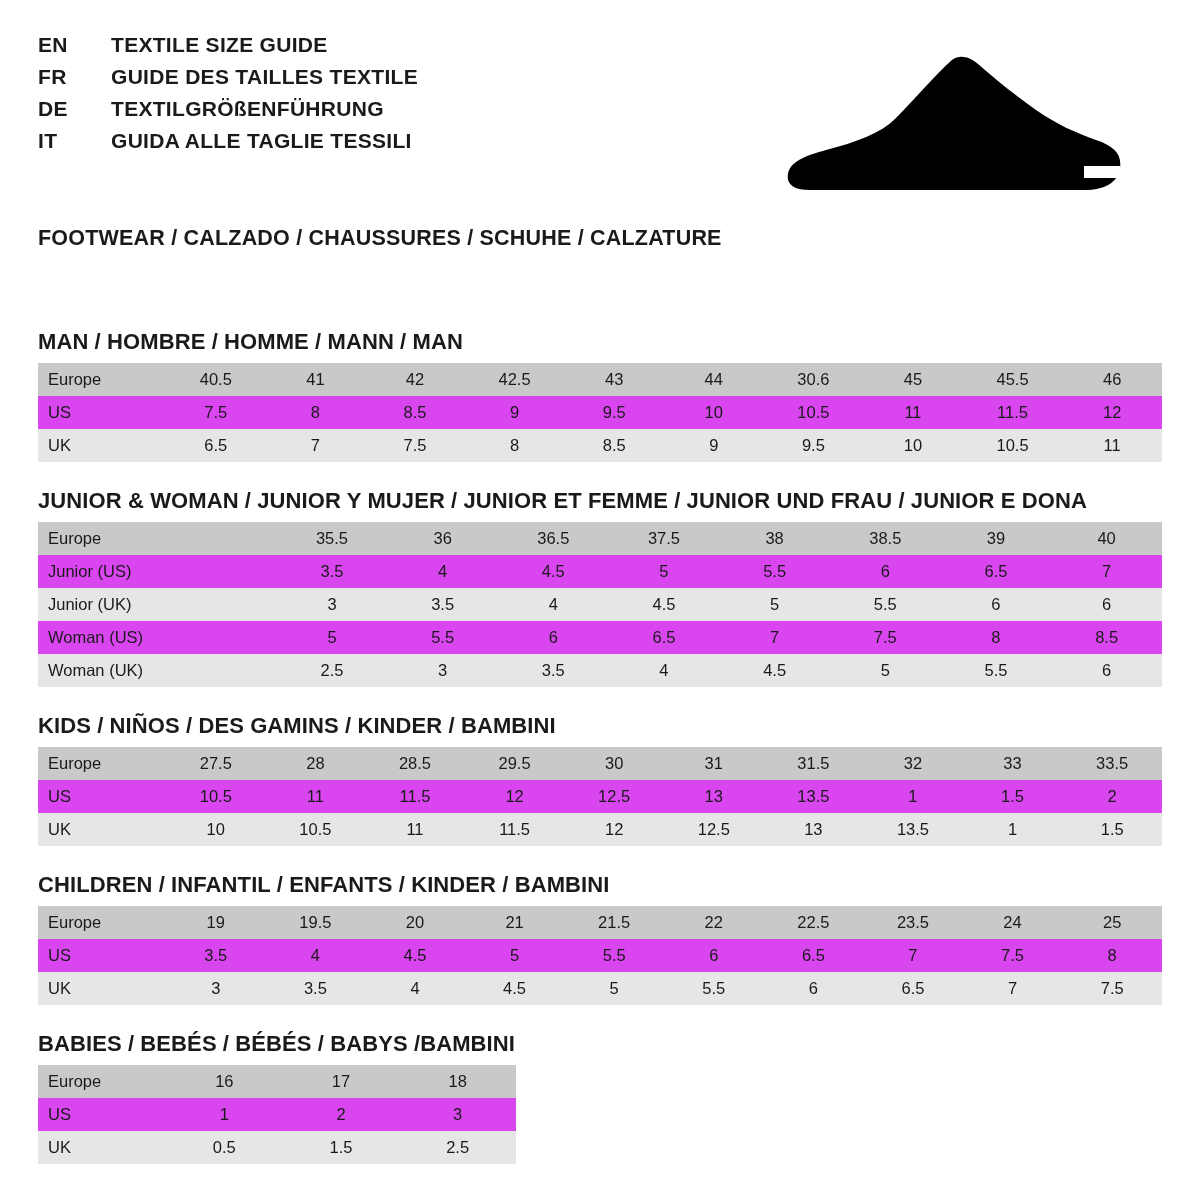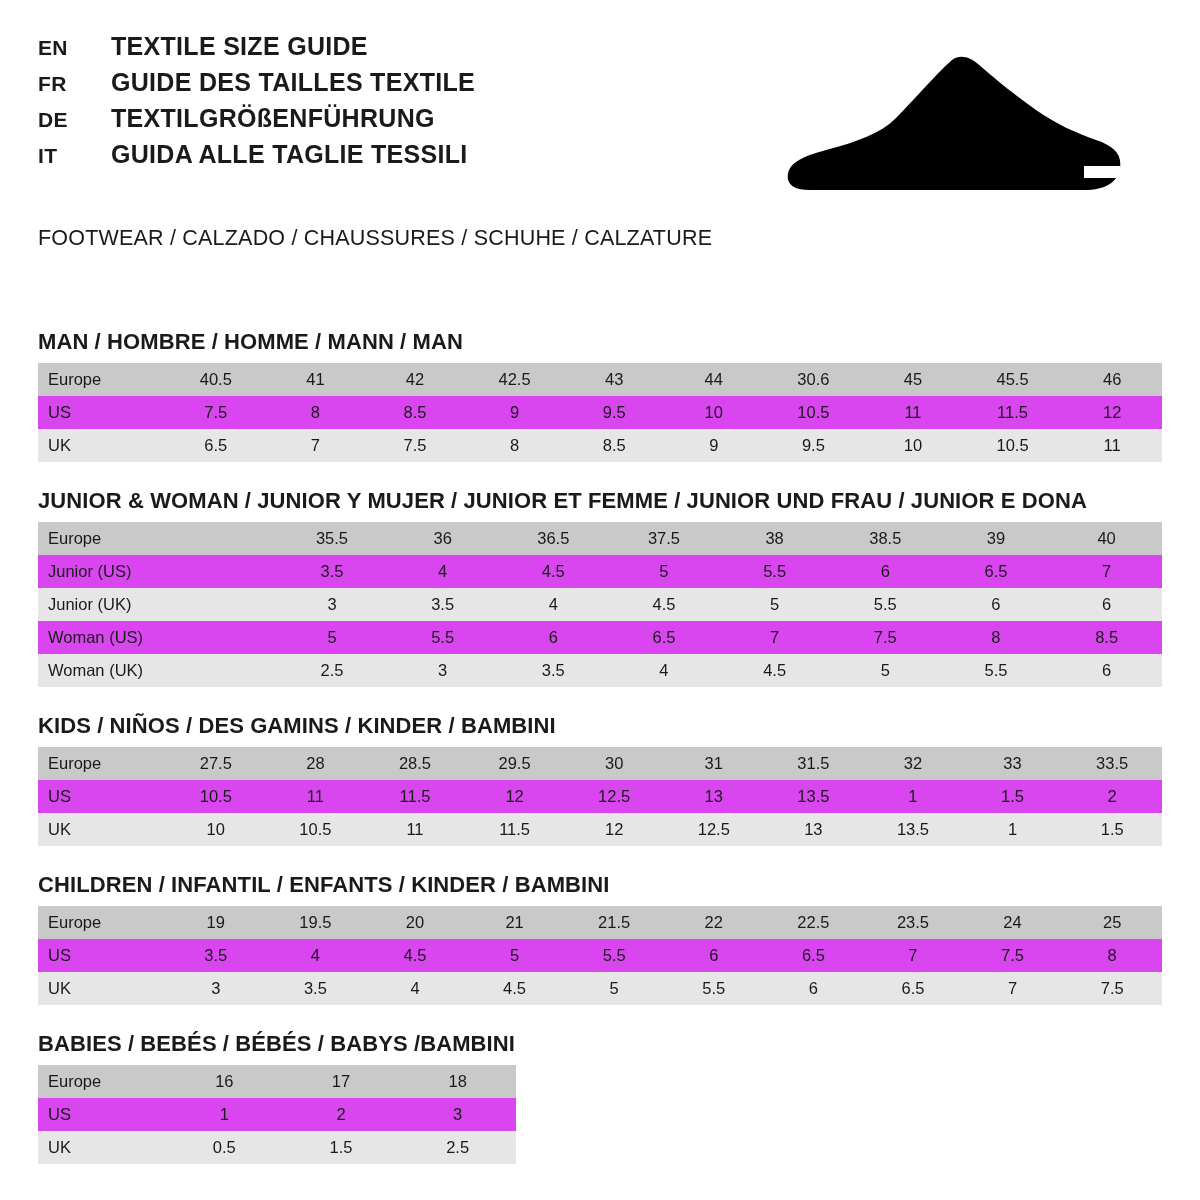--- a/index.html
+++ b/index.html
@@ -39,35 +39,35 @@
     margin-bottom: 11px;
   }
   .lang-code {
     width: 73px;
     flex: 0 0 73px;
     font-size: 21px;
     font-weight: bold;
     letter-spacing: 0.3px;
   }
   .lang-title {
-    font-size: 25px;
+    font-size: 21px;
     font-weight: bold;
     letter-spacing: 0.3px;
     text-align: right;
   }
 
   .shoe-wrap {
     margin-right: 38px;
     margin-top: 20px;
   }
 
   .footwear-line {
     margin-top: 28px;
     font-size: 21.5px;
-    font-weight: normal;
+    font-weight: bold;
     letter-spacing: 0.2px;
   }
 
   
   .sections {
     margin-top: 78px;
   }
   .section {
     margin-bottom: 26px;
   }

